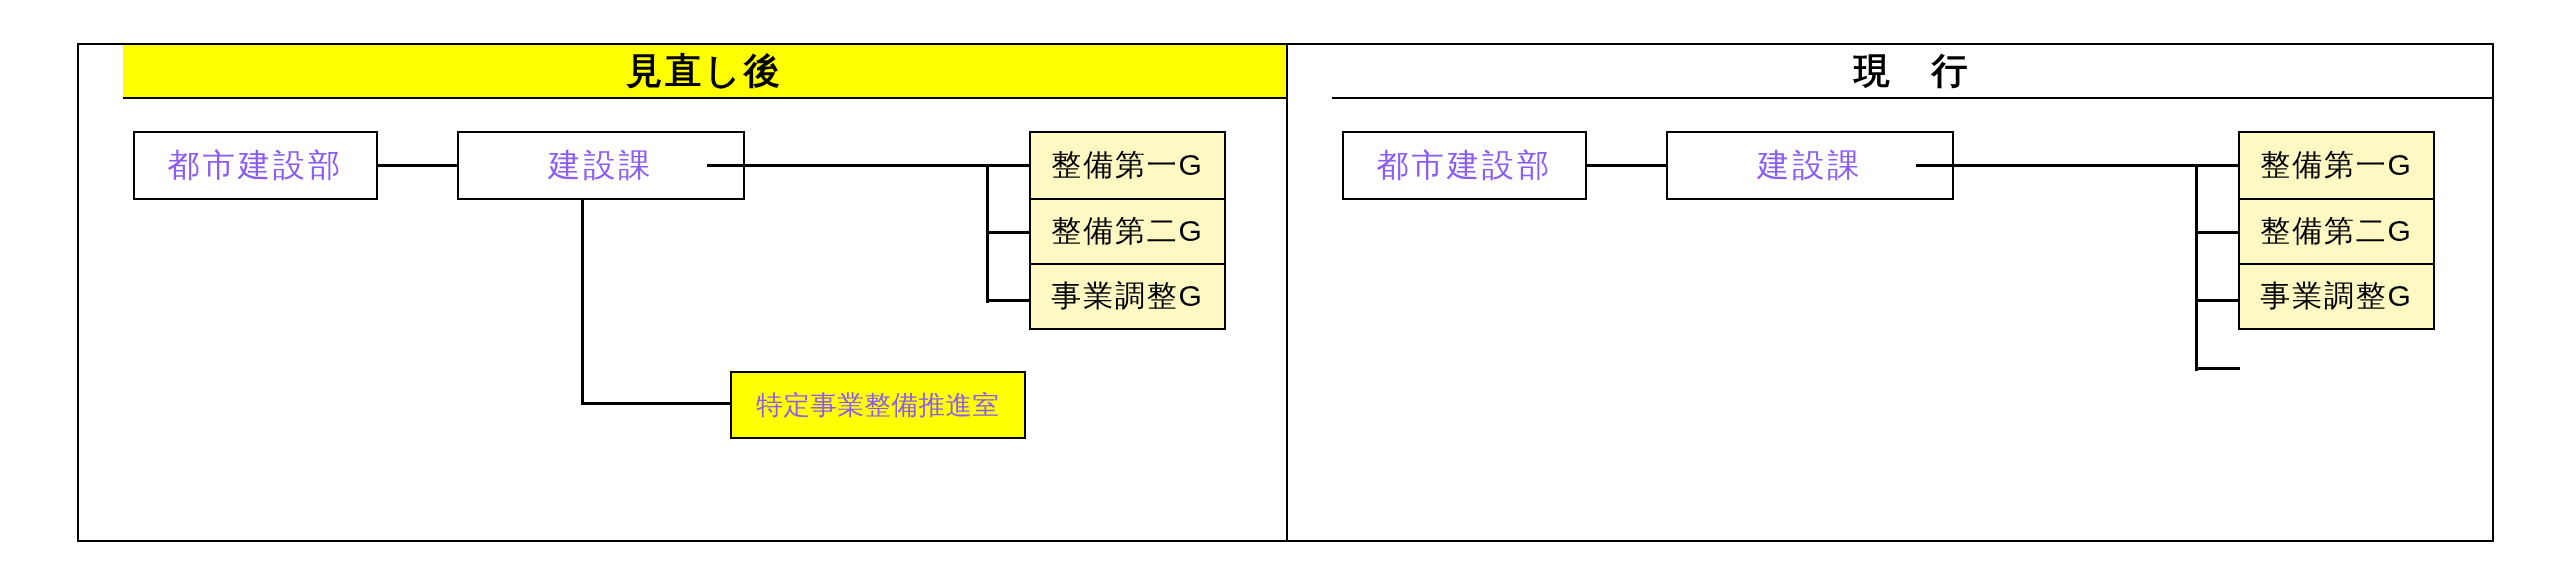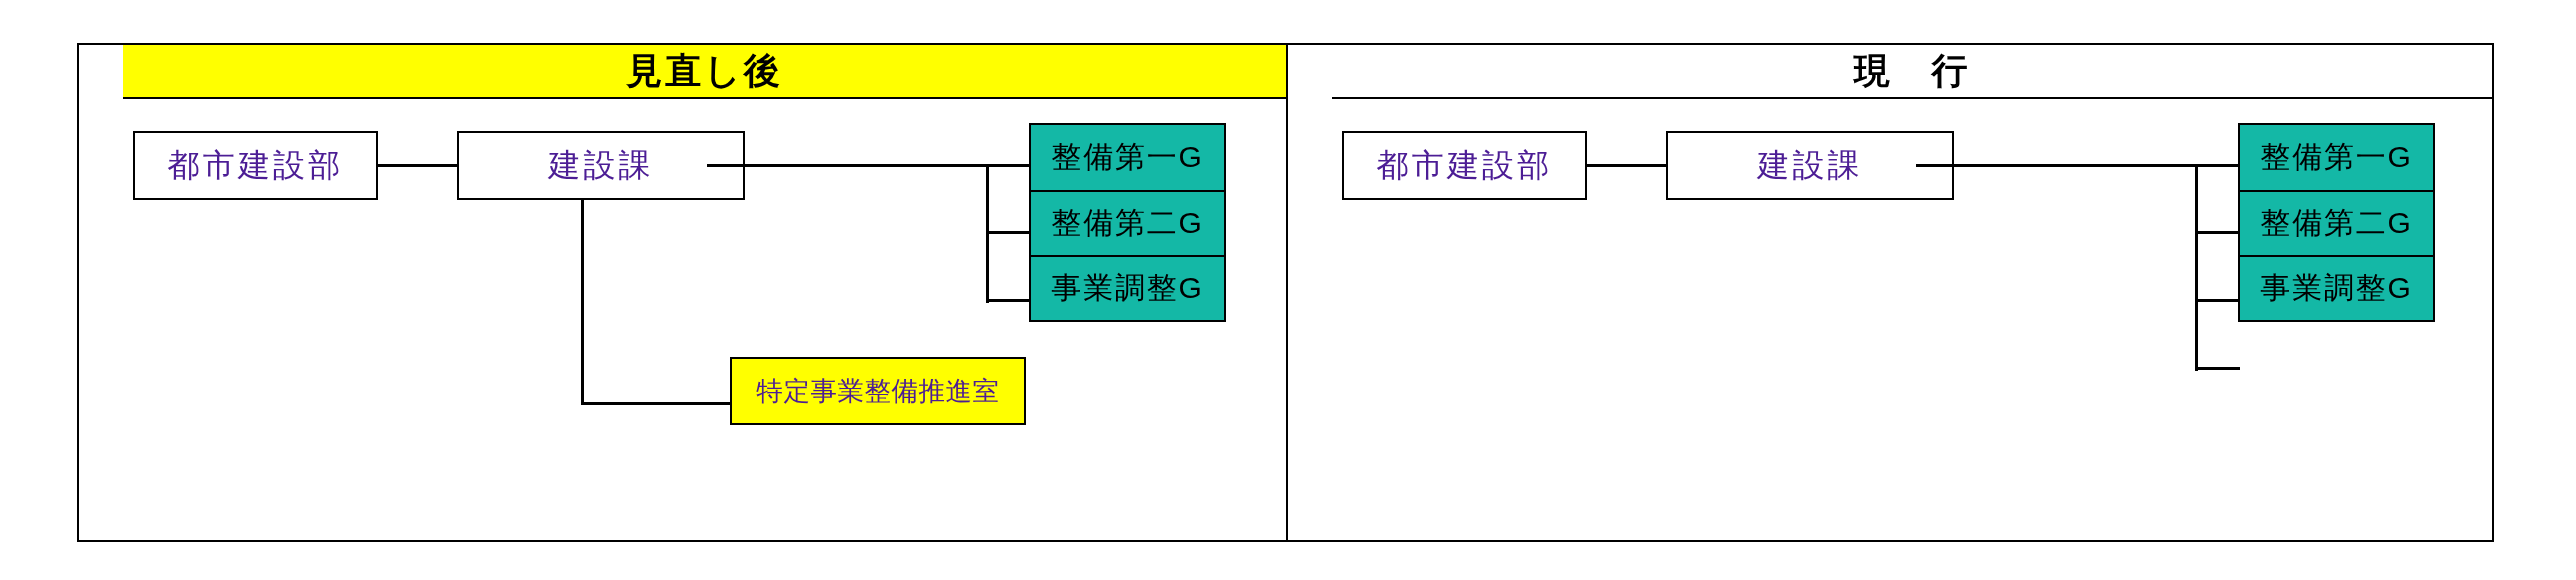--- a/index.html
+++ b/index.html
@@ -55,49 +55,49 @@
   .obox {
     position: absolute;
     box-sizing: border-box;
     border: 2.9px solid #000;
     background: #ffffff;
     display: flex;
     align-items: center;
     justify-content: center;
     font-size: 32px;
     letter-spacing: 0.1em;
-    color: #4c1d95;
+    color: #8b5cf6;
     white-space: nowrap;
   }
   .dept-box     { left: 54px;  top: 32px; width: 245px; height: 69px; }
   .division-box { left: 378px; top: 32px; width: 288px; height: 69px; }
   .gcol {
     position: absolute;
     left: 950px;
-    top: 24px;
+    top: 32px;
     width: 197px;
     box-sizing: border-box;
     border: 2.9px solid #000;
-    background: #14b8a6;
+    background: #fef9c3;
   }
   .gcell {
     box-sizing: border-box;
     height: 65px;
     display: flex;
     align-items: center;
     justify-content: center;
     font-size: 30px;
     letter-spacing: 0.06em;
     color: #000;
     white-space: nowrap;
   }
   .gcell + .gcell { border-top: 2.9px solid #000; }
   .special-box {
     left: 651px;
-    top: 258px;
+    top: 272px;
     width: 296px;
     height: 68px;
     font-size: 26.5px;
     letter-spacing: 0.02em;
     text-align: right;
   }
   .hl { background: #ffff00; }
   .line {
     position: absolute;
     background: #000;

